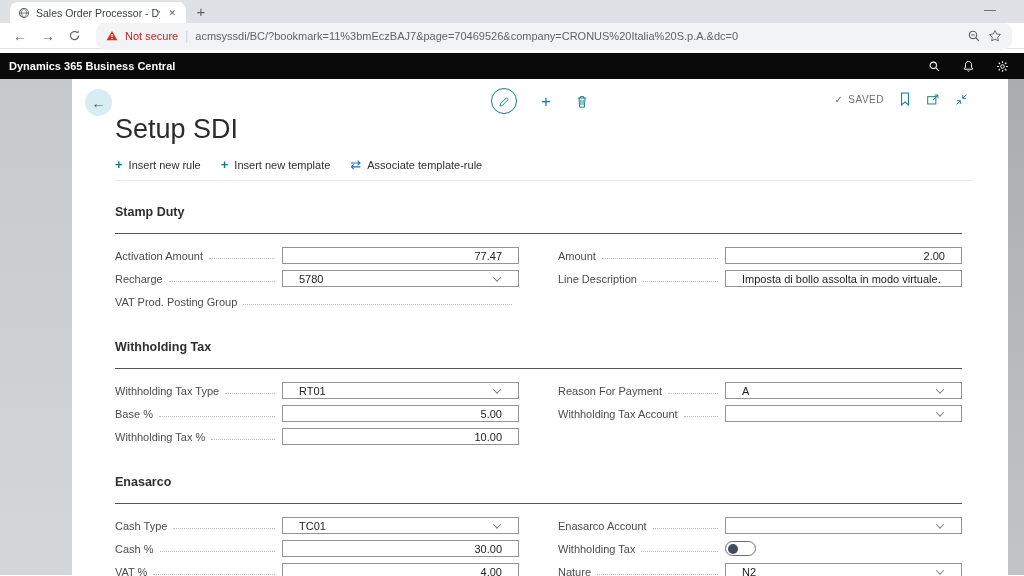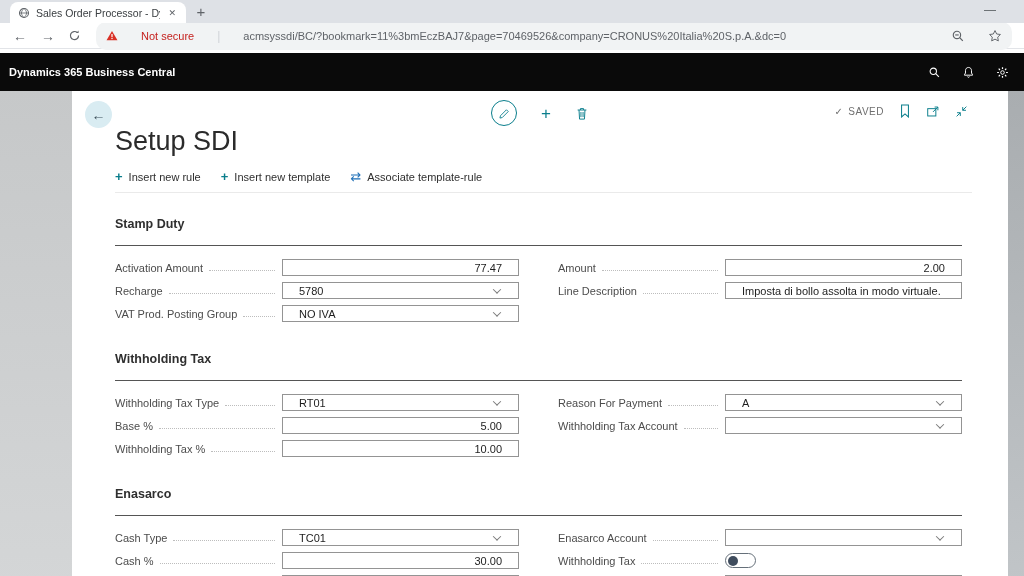--- a/index.html
+++ b/index.html
@@ -12,29 +12,29 @@
     display:flex; align-items:center; padding:0 8px; gap:6px; }
   .tab-title { font-size:10.5px; color:#3c4043; white-space:nowrap; overflow:hidden; flex:1; }
   .tab-close { font-size:9px; color:#5f6368; padding:0 2px; }
   .newtab { width:26px; text-align:center; color:#5f6368; font-size:15px; align-self:center; margin-left:2px; }
   .minimize { position:absolute; right:28px; top:3px; color:#5f6368; font-size:12px; }
 
   .addressbar { height:26px; background:#fff; display:flex; align-items:center; padding:0 12px; gap:12px;
     border-bottom:1px solid #e2e4e8; }
   .nav-ic { color:#5f6368; font-size:14px; width:16px; text-align:center; line-height:16px; }
   .omnibox { flex:1; height:28px; background:#f1f3f4; border-radius:10px; display:flex; align-items:center;
-    padding:0 10px; gap:23px; font-size:11px;justify-content:center; }
+    padding:0 10px; gap:7px; font-size:11px;justify-content:center; }
   .ns-text { color:#c5221f; }
   .om-div { color:#d0d3d8; font-size:12px; }
   .url-text { color:#5f6368; white-space:nowrap; }
   .om-spacer { flex:1; }
   .gapstrip { height:4px; background:#fff; }
 
   
-  .bc-topbar { height:38px; background:#0a0a0a; display:flex; align-items:center; padding:0 9px; }
+  .bc-topbar { height:26px; background:#0a0a0a; display:flex; align-items:center; padding:0 9px; }
   .brand { color:#fff; font-size:11px; font-weight:bold; }
   .topbar-icons { margin-left:auto; display:flex; gap:21px; align-items:center; padding-right:6px; }
 
   
   .content { position:relative; height:496px; background:linear-gradient(180deg,#c6c8c9,#d4d6d7); }
   .scrollbar { position:absolute; right:0; top:0; width:16px; height:100%;
     background:linear-gradient(180deg,#a9adb0,#c1c5c8); }
   .card { position:absolute; left:72px; right:16px; top:0; bottom:0; background:#fff; }
 
   .back-btn { position:absolute; left:13px; top:10px; width:27px; height:27px; border-radius:50%;
@@ -241,26 +241,20 @@
                 <span class="ctl">
                   <span class="box select">
                     <span>5780</span>
                     <span class="chev"></span>
                   </span>
                 </span>
               </div>
               <div class="row">
                 <span class="lbl">VAT Prod. Posting Group</span>
                 <span class="leader"></span>
-                <span class="ctl">
-                  <span class="box select">
-                    <span>NO IVA</span>
-                    <span class="chev"></span>
-                  </span>
-                </span>
               </div>
             </div>
             <div class="col">
               <div class="row">
                 <span class="lbl">Amount</span>
                 <span class="leader"></span>
                 <span class="ctl">
                   <span class="box amount">
                     <span>2.00</span>
                   </span>

